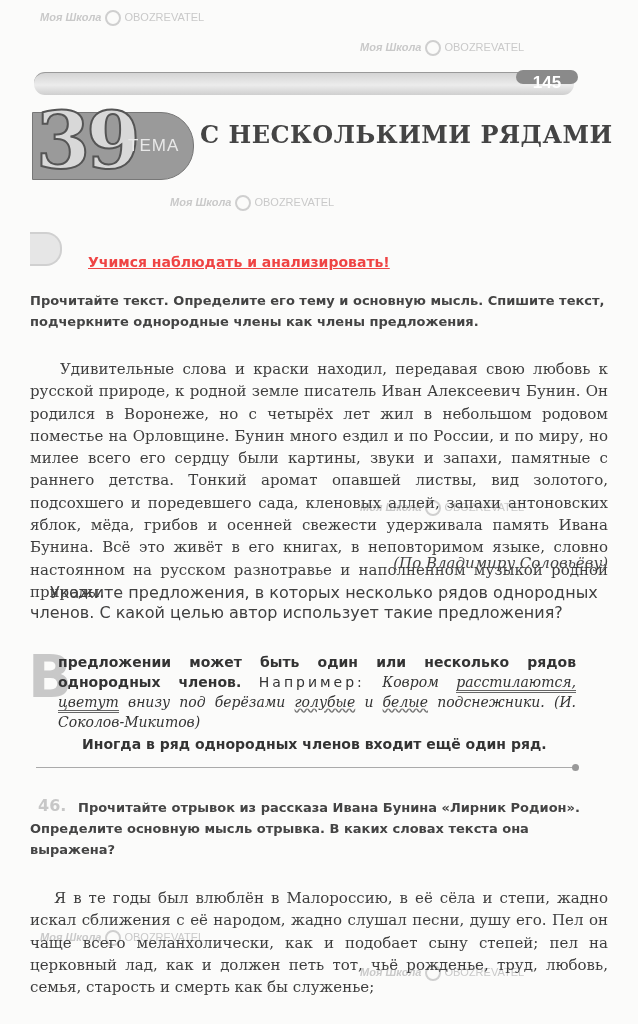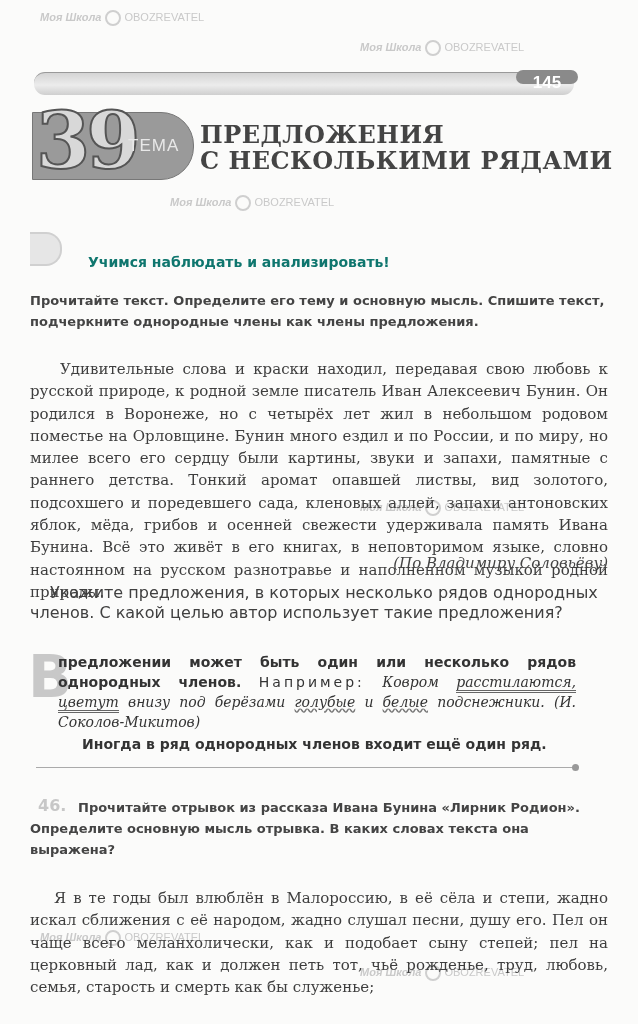--- a/index.html
+++ b/index.html
@@ -14,21 +14,21 @@
     background:linear-gradient(#d4d4d4,#ececec 55%,#cfcfcf); border-top:1px solid #999; }
   .page-pill { position:absolute; left:516px; top:70px; width:62px; height:14px; border-radius:13px; background:#8a8a8a;
     color:#fff; font-family:"Liberation Sans", sans-serif; font-weight:bold; font-size:17px; text-align:center; line-height:26px; }
   .topic-badge { position:absolute; left:32px; top:112px; width:160px; height:66px; background:#9a9a9a;
     border-radius:0 33px 33px 0; border:1px solid #777; }
   .topic-num { position:absolute; left:36px; top:98px; font-family:"DejaVu Serif", serif; font-weight:bold; font-size:78px; line-height:86px;
     color:#d8d8d8; -webkit-text-stroke:2px #555; letter-spacing:-4px; }
   .topic-word { position:absolute; left:128px; top:136px; font-family:"Liberation Sans", sans-serif; font-size:17px; color:#e8e8e8; letter-spacing:1px; }
   .topic-title { position:absolute; left:200px; top:122px; font-family:"DejaVu Serif", serif; font-weight:bold; font-size:24px; line-height:26px; color:#444; letter-spacing:0.5px; }
   .observe-icon { position:absolute; left:30px; top:232px; width:30px; height:30px; border-radius:0 16px 16px 0; background:#e6e6e6; border:2px solid #d0d0d0; border-left:none; }
-  .observe-label { position:absolute; left:88px; top:254px; font-family:"DejaVu Sans", sans-serif; font-weight:bold; font-size:14px; color:#0f766e; }
+  .observe-label { position:absolute; left:88px; top:254px; font-family:"DejaVu Sans", sans-serif; font-weight:bold; font-size:14px; color:#ef4444;text-decoration:underline; }
   .task { position:absolute; left:30px; font-family:"DejaVu Sans", sans-serif; font-weight:bold; font-size:13px; line-height:21px; color:#444; width:580px; }
   .para { position:absolute; left:30px; width:578px; font-family:"DejaVu Serif", serif; font-size:15px; line-height:22.3px; color:#3e3e3e; text-align:justify;margin-top:25px; }
   .src { position:absolute; right:30px; top:554px; font-family:"DejaVu Serif", serif; font-style:italic; font-size:15px; color:#444; }
   .question { position:absolute; left:30px; top:583px; width:580px; font-family:"DejaVu Sans", sans-serif; font-size:16px; line-height:20px; color:#404040; }
   .rule-dropcap { position:absolute; left:28px; top:648px; font-family:"DejaVu Sans", sans-serif; font-weight:bold; font-size:58px; color:#c8c8c8; line-height:58px; }
   .rule { position:absolute; left:58px; top:652px; width:518px; font-family:"DejaVu Sans", sans-serif; font-size:14px; line-height:20px; color:#333; text-align:justify; }
   .rule b { font-weight:bold; }
   .rule .ex { letter-spacing:3px; }
   .rule .it { font-family:"DejaVu Serif", serif; font-style:italic; }
   .u2 { border-bottom:3px double #666; }
@@ -48,21 +48,20 @@
 <div class="wm" style="left:40px;top:930px;"><i>Моя Школа</i><span class="circ"></span><span>OBOZREVATEL</span></div>
 <div class="wm" style="left:360px;top:965px;"><i>Моя Школа</i><span class="circ"></span><span>OBOZREVATEL</span></div>
 
 <div class="header-bar"></div>
 <div class="page-pill">145</div>
 
 <div class="topic-badge"></div>
 <div class="topic-num">39</div>
 <div class="topic-word">ТЕМА</div>
 <div class="topic-title">
-  <div>ПРЕДЛОЖЕНИЯ</div>
   <div>С НЕСКОЛЬКИМИ РЯДАМИ</div>
 </div>
 
 <div class="observe-icon"></div>
 <div class="observe-label">Учимся наблюдать и анализировать!</div>
 
 <div class="task" style="top:290px;">Прочитайте текст. Определите его тему и основную мысль. Спишите текст, подчеркните однородные члены как члены предложения.</div>
 <div class="para" style="top:333px; text-indent:30px;">Удивительные слова и краски находил, передавая свою любовь к русской природе, к родной земле писатель Иван Алексеевич Бунин. Он родился в Воронеже, но с четырёх лет жил в небольшом родовом поместье на Орловщине. Бунин много ездил и по России, и по миру, но милее всего его сердцу были картины, звуки и запахи, памятные с раннего детства. Тонкий аромат опавшей листвы, вид золотого, подсохшего и поредевшего сада, кленовых аллей, запахи антоновских яблок, мёда, грибов и осенней свежести удерживала память Ивана Бунина. Всё это живёт в его книгах, в неповторимом языке, словно настоянном на русском разнотравье и наполненном музыкой родной природы.</div>
 <div class="src">(По Владимиру Соловьёву)</div>
 <div class="question" style="text-indent:20px;">Укажите предложения, в которых несколько рядов однородных членов. С какой целью автор использует такие предложения?</div>

